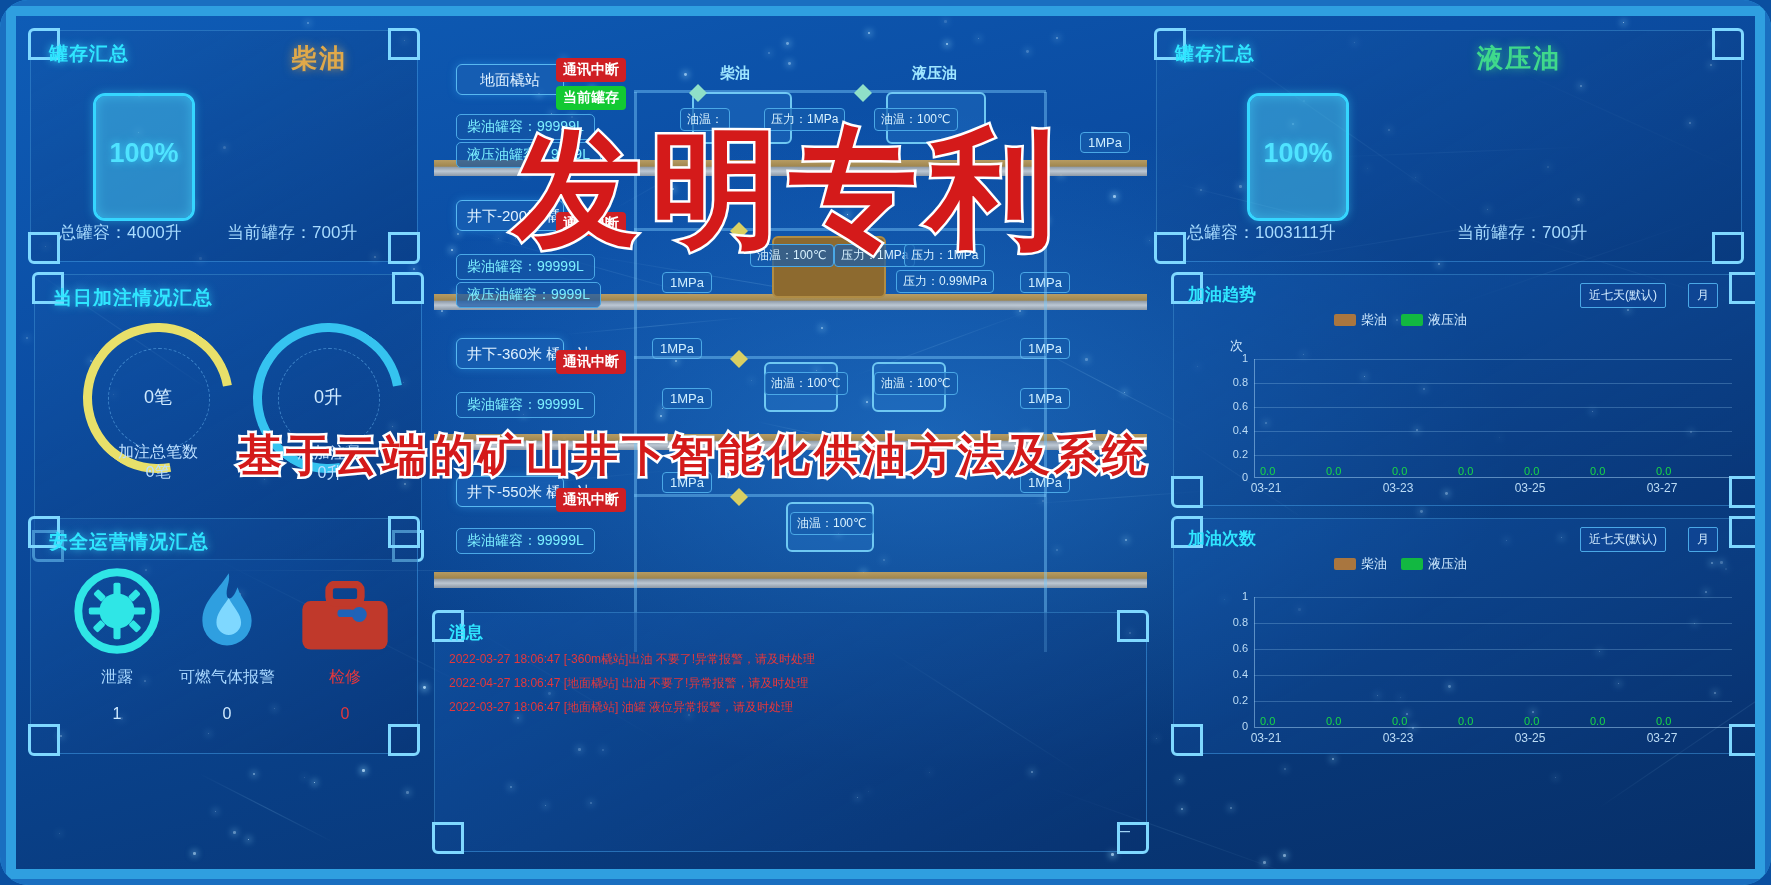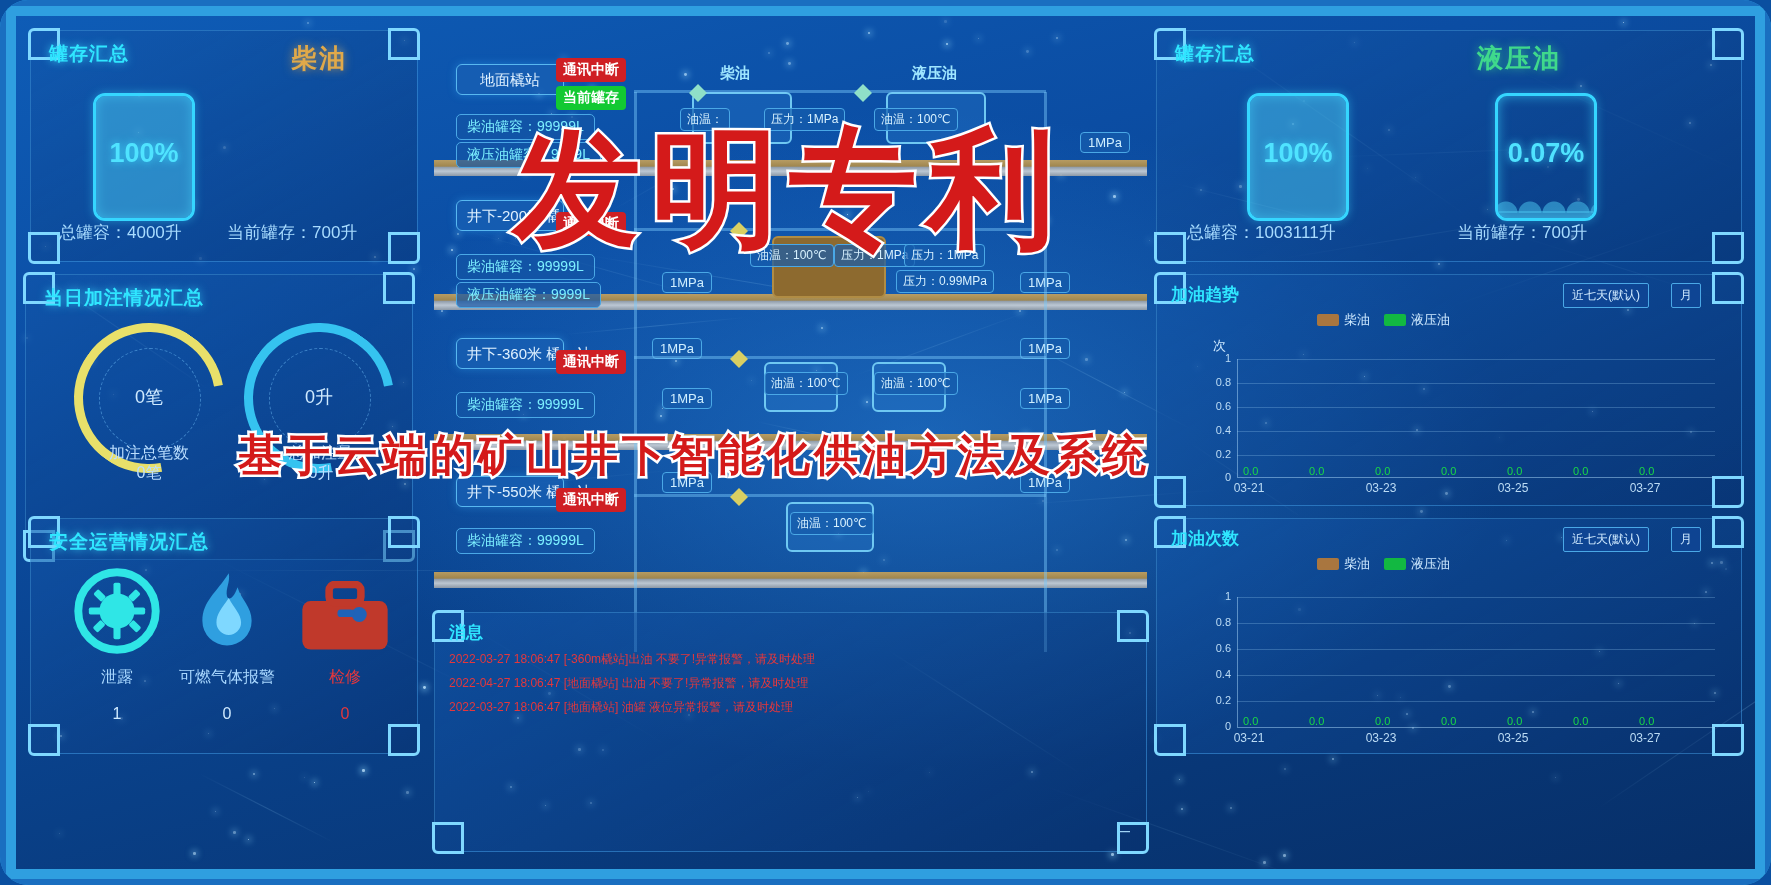--- a/index.html
+++ b/index.html
@@ -88,21 +88,21 @@
   .valve{position:absolute;width:0;height:0;}
   .valve .t{position:absolute;width:0;height:0;border-left:9px solid transparent;border-right:9px solid transparent;}
   .oilname{position:absolute;color:#9fe6ff;font-size:15px;font-weight:bold;white-space:nowrap;}
 
   
   #msgbox{position:absolute;left:418px;top:596px;width:713px;height:240px;}
   .mtitle{position:absolute;left:14px;top:8px;color:#2fe6ff;font-size:17px;font-weight:bold;}
   .mrow{position:absolute;left:14px;color:#e4373c;font-size:12px;white-space:nowrap;}
 
   
-  .chart{position:absolute;}
+  .chart{position:absolute;margin-left:17px;}
   .chartTitle{position:absolute;left:14px;top:8px;color:#2fe6ff;font-size:17px;font-weight:bold;}
   .segbtn{position:absolute;background:rgba(15,70,150,.8);border:1px solid #4aa8e6;color:#cfeaff;
      font-size:12px;padding:3px 8px;border-radius:2px;white-space:nowrap;}
   .legend{position:absolute;display:flex;gap:14px;align-items:center;}
   .legend .li{display:flex;gap:5px;align-items:center;color:#cfeaff;font-size:13px;}
   .swatch{width:22px;height:12px;border-radius:2px;display:inline-block;}
   .axisY{position:absolute;color:#bcdcf5;font-size:11px;text-align:right;width:30px;}
   .axisX{position:absolute;color:#bcdcf5;font-size:12px;text-align:center;}
   .gridline{position:absolute;height:1px;background:rgba(150,205,245,.28);}
   .yunit{position:absolute;color:#cfeaff;font-size:13px;}
@@ -332,33 +332,33 @@
       <div class="ptitle-right" style="color:#e0a94a;text-shadow:0 0 10px rgba(224,169,74,.7);">柴油</div>
 
       <div class="tank" style="left:62px;top:62px;">
         <div class="fill" style="height:100%;"></div>
         <div class="pct">100%</div>
       </div>
       <div class="tcap" style="left:28px;top:190px;">总罐容：4000升</div>
       <div class="tcap" style="left:196px;top:190px;">当前罐存：700升</div>
     </div>
 
-    <div class="panel" style="left:9px;top:258px;width:388px;height:286px;">
+    <div class="panel" style="left:18px;top:258px;width:388px;height:286px;">
       <span class="corner c-tl"></span>
       <span class="corner c-tr"></span>
       <span class="corner c-bl"></span>
       <span class="corner c-br"></span>
       <div class="ptitle">当日加注情况汇总</div>
 
       <div class="gauge" style="left:48px;top:48px;">
         <div class="gring" style="border:9px solid transparent;border-top-color:#e8e06a;border-left-color:#e8e06a;border-bottom-color:#e8e06a;transform:rotate(35deg);"></div>
         <div class="inner"></div>
         <div class="gval">0笔</div>
       </div>
-      <div class="glabel" style="left:40px;top:168px;width:166px;">
+      <div class="glabel" style="left:40px;top:168px;width:166px;font-family:Liberation Mono, monospace;">
         <div>加注总笔数</div>
         <div>0笔</div>
       </div>
 
       <div class="gauge" style="left:218px;top:48px;">
         <div class="gring" style="border:9px solid transparent;border-top-color:#35c3f0;border-left-color:#35c3f0;border-bottom-color:#35c3f0;transform:rotate(35deg);"></div>
         <div class="inner"></div>
         <div class="gval">0升</div>
       </div>
       <div class="glabel" style="left:212px;top:168px;width:166px;">
@@ -522,25 +522,20 @@
       <span class="corner c-tr"></span>
       <span class="corner c-bl"></span>
       <span class="corner c-br"></span>
       <div class="ptitle">罐存汇总</div>
       <div class="ptitle-right" style="right:180px;color:#3fd98c;text-shadow:0 0 10px rgba(63,217,140,.7);">液压油</div>
 
       <div class="tank" style="left:90px;top:62px;">
         <div class="fill" style="height:100%;"></div>
         <div class="pct">100%</div>
       </div>
-      <div class="tank" style="left:338px;top:62px;">
-        <div class="fill" style="height:6%;"></div>
-        <div class="wave" style="bottom:4%;"></div>
-        <div class="pct">0.07%</div>
-      </div>
       <div class="tcap" style="left:30px;top:190px;">总罐容：1003111升</div>
       <div class="tcap" style="left:300px;top:190px;">当前罐存：700升</div>
     </div>
 
     <div class="panel chart" style="left:1140px;top:258px;width:586px;height:232px;">
       <span class="corner c-tl"></span>
       <span class="corner c-tr"></span>
       <span class="corner c-bl"></span>
       <span class="corner c-br"></span>
       <div class="chartTitle">加油趋势</div>

